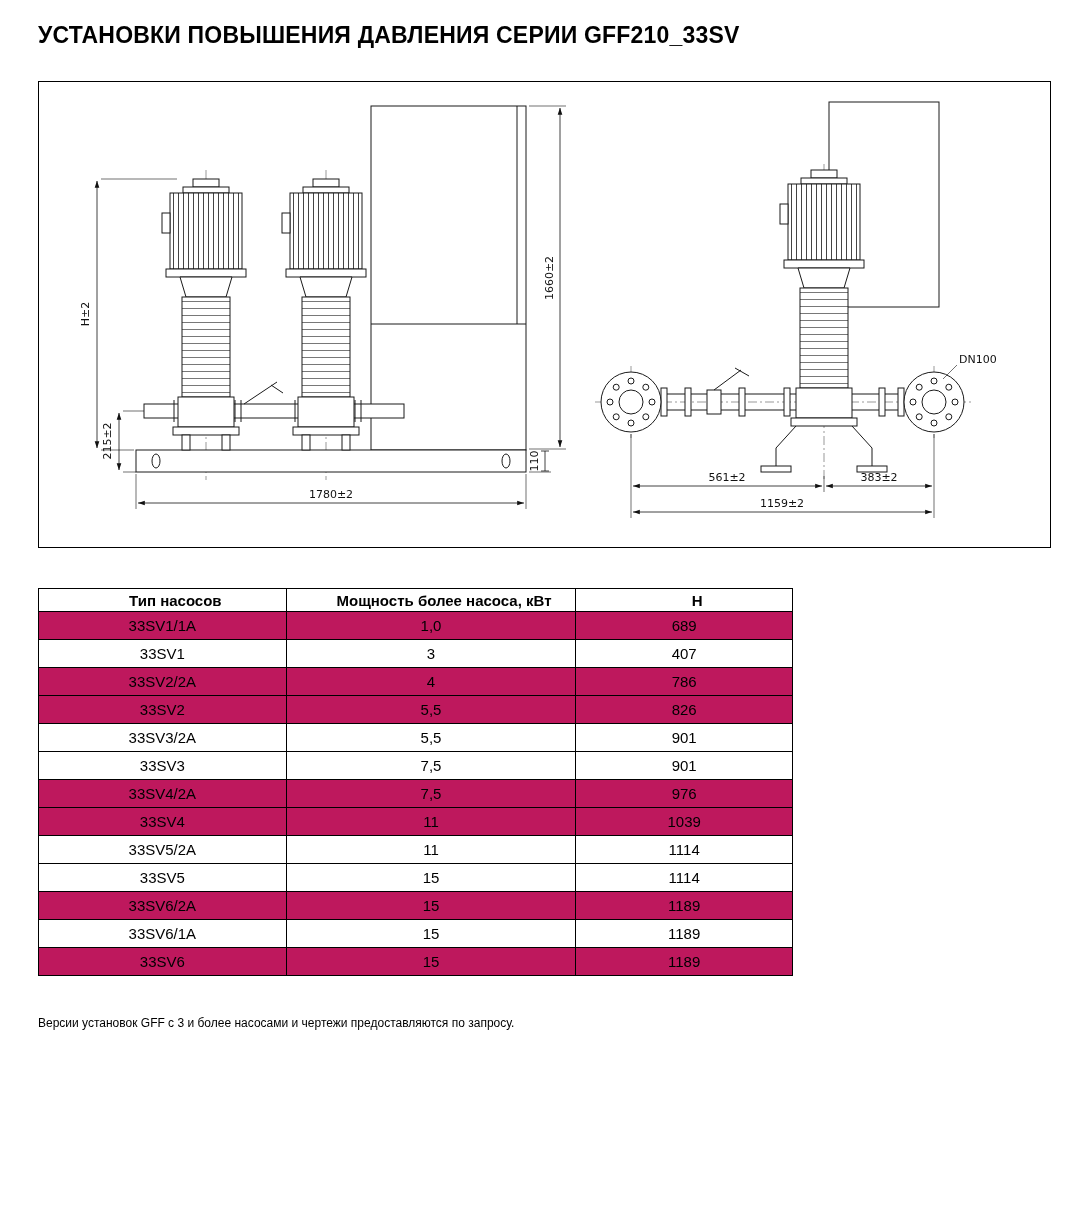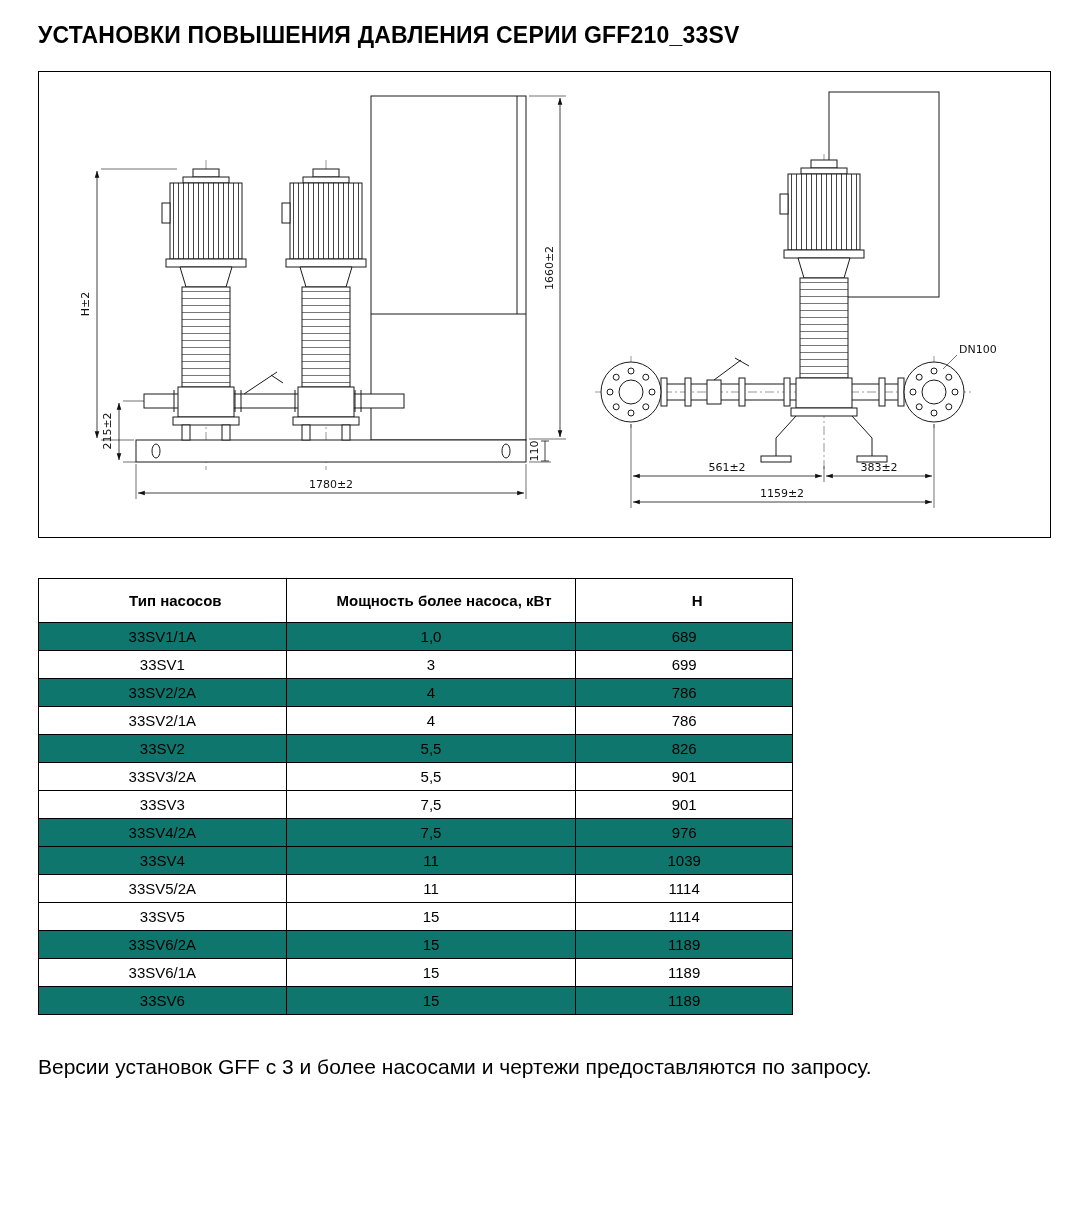--- a/index.html
+++ b/index.html
@@ -8,21 +8,21 @@
     width: 1089px;
     min-height: 1217px;
     font-family: "Liberation Sans", "DejaVu Sans", sans-serif;
     color: #000;
   }
   .page { padding: 22px 38px 0 38px; }
   .title {
     font-size: 23px;
     font-weight: 700;
     letter-spacing: 0.2px;
-    margin-bottom: 22px;
+    margin-bottom: 32px;
     white-space: nowrap;
   }
   .drawing-box {
     border: 1px solid #000;
     width: 1013px;
     height: 467px;
     margin-bottom: 40px;
     overflow: hidden;
   }
   .drawing-box svg { display: block; }
@@ -33,24 +33,24 @@
     font-size: 15px;
     margin-bottom: 32px;
   }
   .pump-table th, .pump-table td {
     border: 1px solid #000;
     height: 28px;
     padding: 2px 6px;
     text-align: center;
     vertical-align: middle;
   }
-  .pump-table th { font-weight: 700; height: 44px; padding-left: 32px; }
-  .pump-table tr.shaded { background: #0f766e; }
-
-  .footer { font-size: 21px; margin-top: 40px; }
+  .pump-table th { font-weight: 700; height: 23px; padding-left: 32px; }
+  .pump-table tr.shaded { background: #be185d; }
+
+  .footer { font-size: 12px; margin-top: 40px; }
 
   
   .draw { stroke: #1a1a1a; fill: none; stroke-width: 1; }
   .draw-f { stroke: #1a1a1a; fill: #ffffff; stroke-width: 1; }
   .dim-line { stroke: #111; stroke-width: 0.8; fill: none; }
   .ext-line { stroke: #111; stroke-width: 0.6; fill: none; }
   .cl { stroke: #555; stroke-width: 0.6; fill: none; stroke-dasharray: 9 3 2 3; }
   text.dim { font-size: 11px; fill: #111; font-family: "DejaVu Sans", sans-serif; }
 </style>
 </head>
@@ -266,32 +266,27 @@
     </thead>
     <tbody>
         <tr class="shaded">
           <td>33SV1/1A</td>
           <td>1,0</td>
           <td>689</td>
         </tr>
         <tr>
           <td>33SV1</td>
           <td>3</td>
-          <td>699</td>
+          <td>407</td>
         </tr>
         <tr class="shaded">
           <td>33SV2/2A</td>
           <td>4</td>
           <td>786</td>
         </tr>
-        <tr>
-          <td>33SV2/1A</td>
-          <td>4</td>
-          <td>786</td>
-        </tr>
         <tr class="shaded">
           <td>33SV2</td>
           <td>5,5</td>
           <td>826</td>
         </tr>
         <tr>
           <td>33SV3/2A</td>
           <td>5,5</td>
           <td>901</td>
         </tr>

